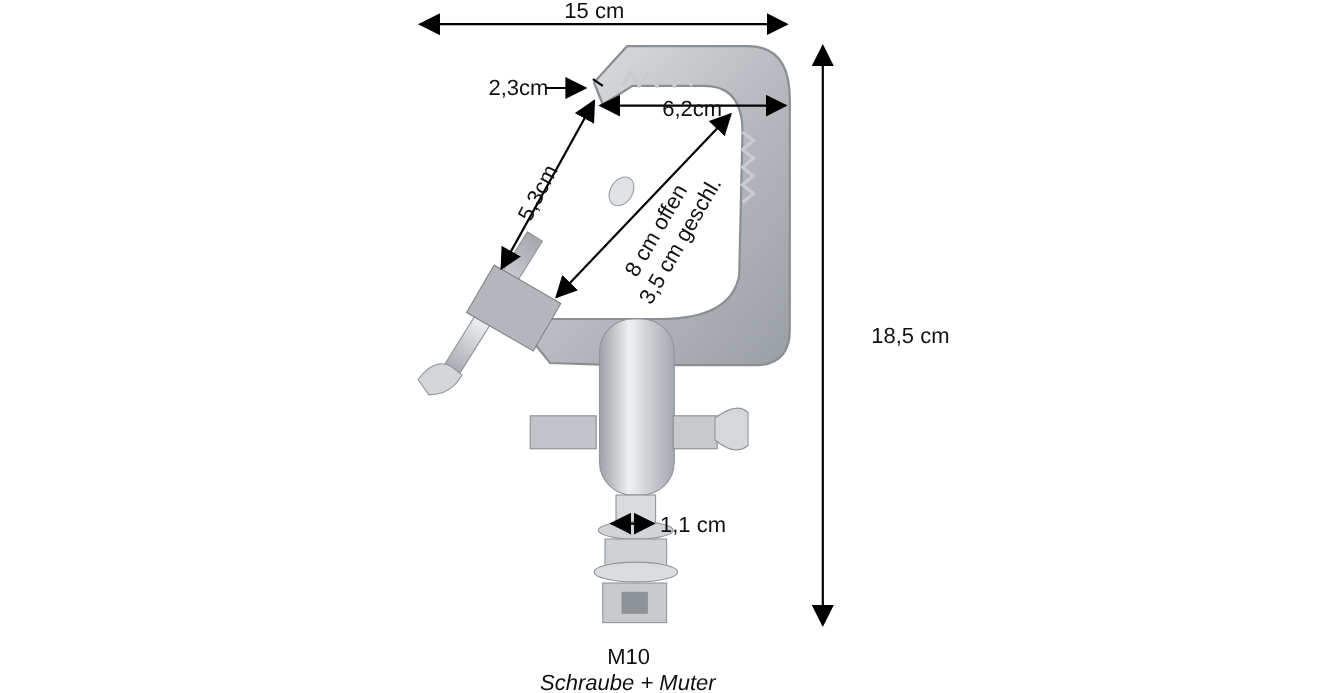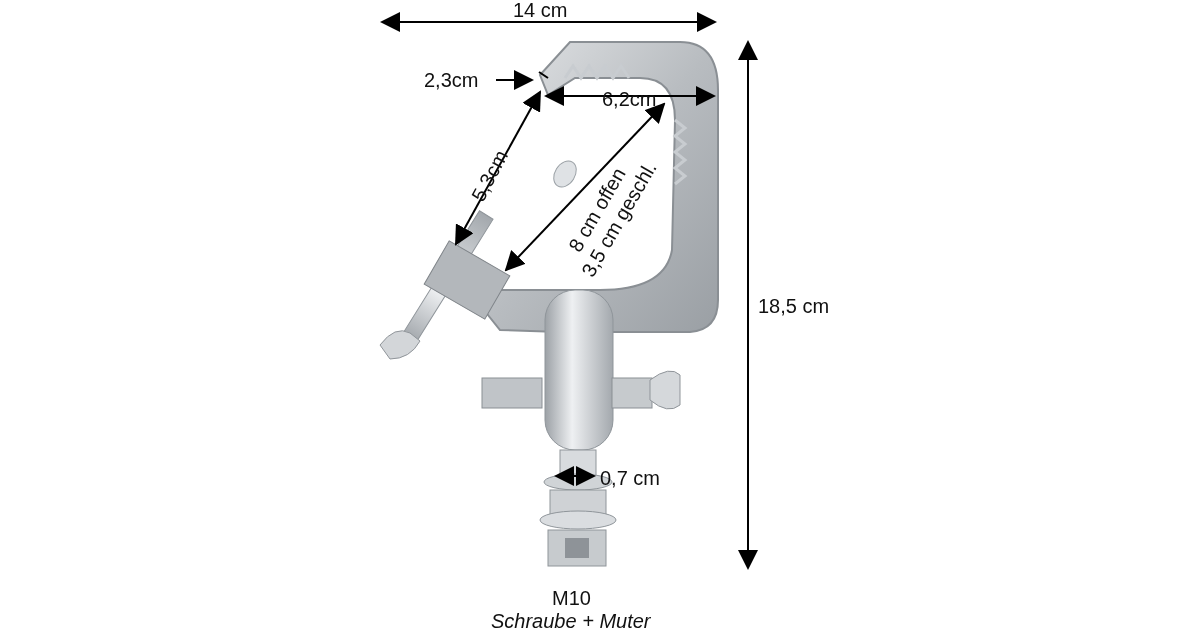--- a/index.html
+++ b/index.html
@@ -61,22 +61,22 @@
     <line x1="748" y1="42" x2="748" y2="568" marker-start="url(#arr)" marker-end="url(#arr)"></line>
     <line x1="496" y1="80" x2="532" y2="80" marker-end="url(#arr)"></line>
     <line x1="539" y1="72" x2="548" y2="78"></line>
     <line x1="546" y1="96" x2="714" y2="96" marker-start="url(#arr)" marker-end="url(#arr)"></line>
     <line x1="540" y1="92" x2="456" y2="244" marker-start="url(#arr)" marker-end="url(#arr)"></line>
     <line x1="664" y1="104" x2="506" y2="270" marker-start="url(#arr)" marker-end="url(#arr)"></line>
     <line x1="556" y1="476" x2="594" y2="476" marker-start="url(#arr)" marker-end="url(#arr)"></line>
   </g>
 </svg>
 
-<div class="lbl" style="left:513px;top:0px;">14 cm</div>
-<div class="lbl" style="left:758px;top:296px;">18,5 cm</div>
-<div class="lbl" style="left:424px;top:70px;">2,3cm</div>
+<div class="lbl" style="left:513px;top:0px;">15 cm</div>
+<div class="lbl" style="left:792px;top:296px;">18,5 cm</div>
+<div class="lbl" style="left:444px;top:70px;">2,3cm</div>
 <div class="lbl" style="left:602px;top:89px;text-align:center;">6,2cm</div>
 <div class="lbl rot" style="left:468px;top:195px;transform:rotate(-62deg);">5,3cm</div>
 <div class="lbl rot" style="left:565px;top:245px;transform:rotate(-60deg);">8 cm offen</div>
 <div class="lbl rot" style="left:578px;top:270px;transform:rotate(-60deg);">3,5 cm geschl.</div>
-<div class="lbl" style="left:600px;top:468px;">0,7 cm</div>
+<div class="lbl" style="left:600px;top:468px;">1,1 cm</div>
 <div class="lbl" style="left:552px;top:588px;">M10</div>
 <div class="lbl" style="left:491px;top:611px;font-style:italic;">Schraube + Muter</div>
 
 </body></html>

